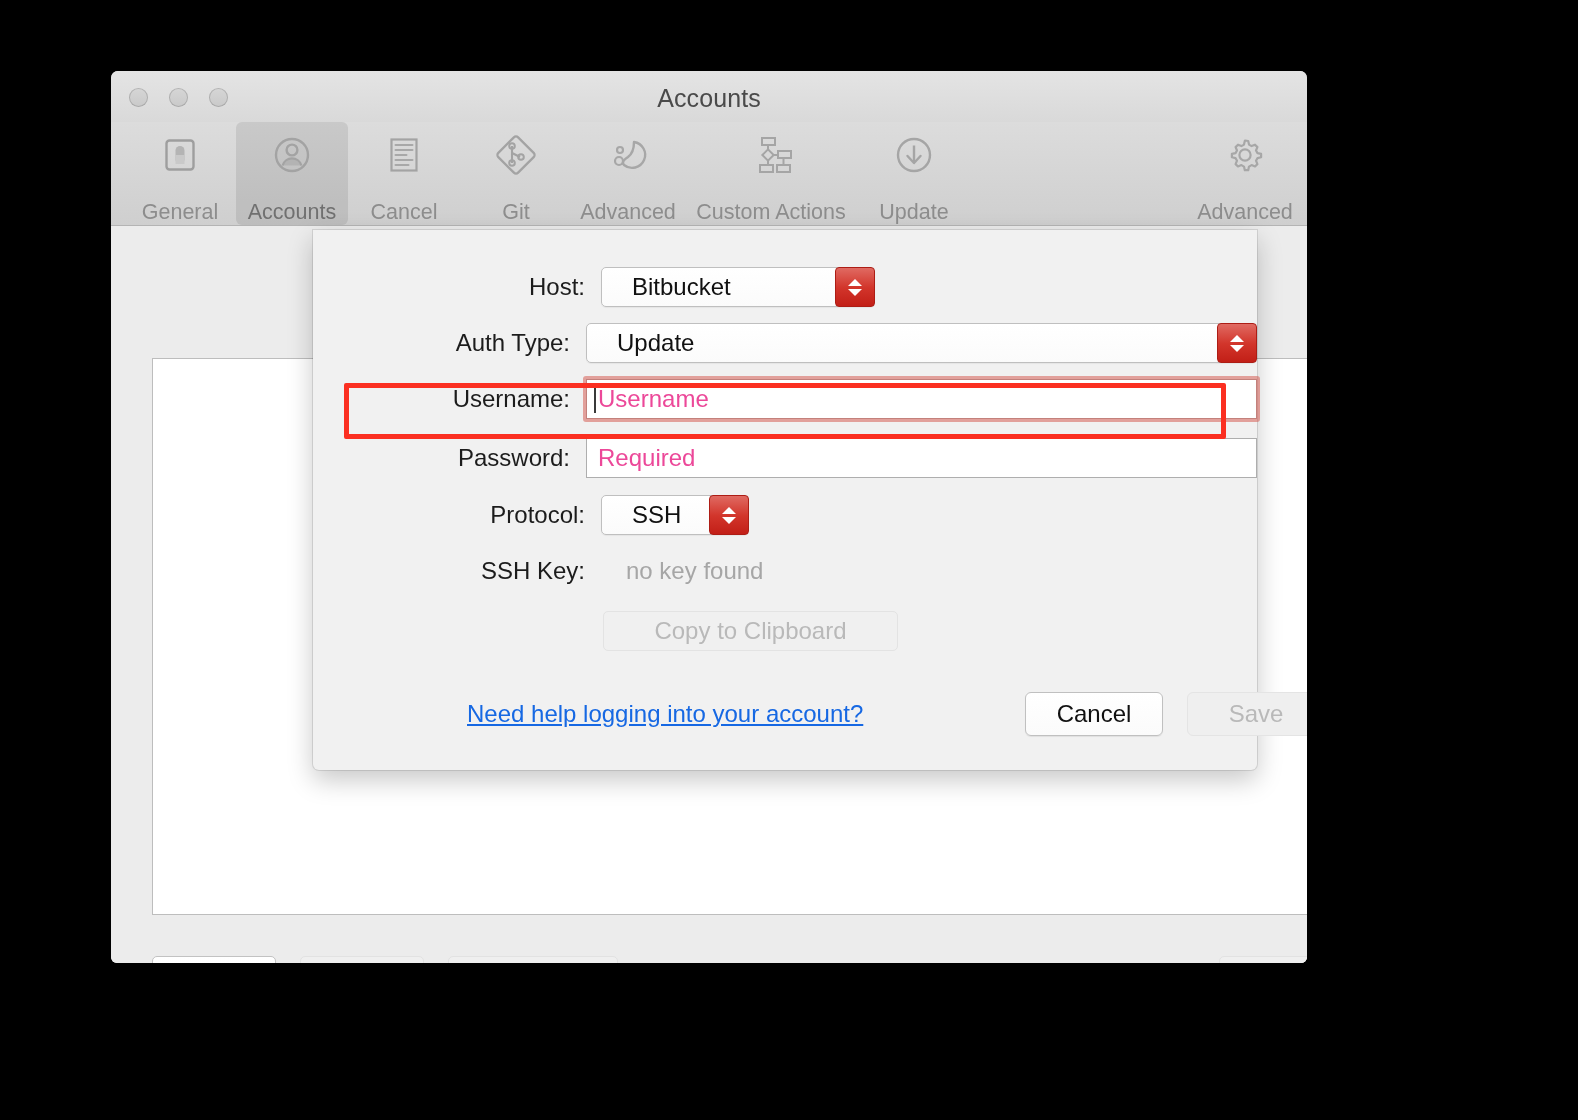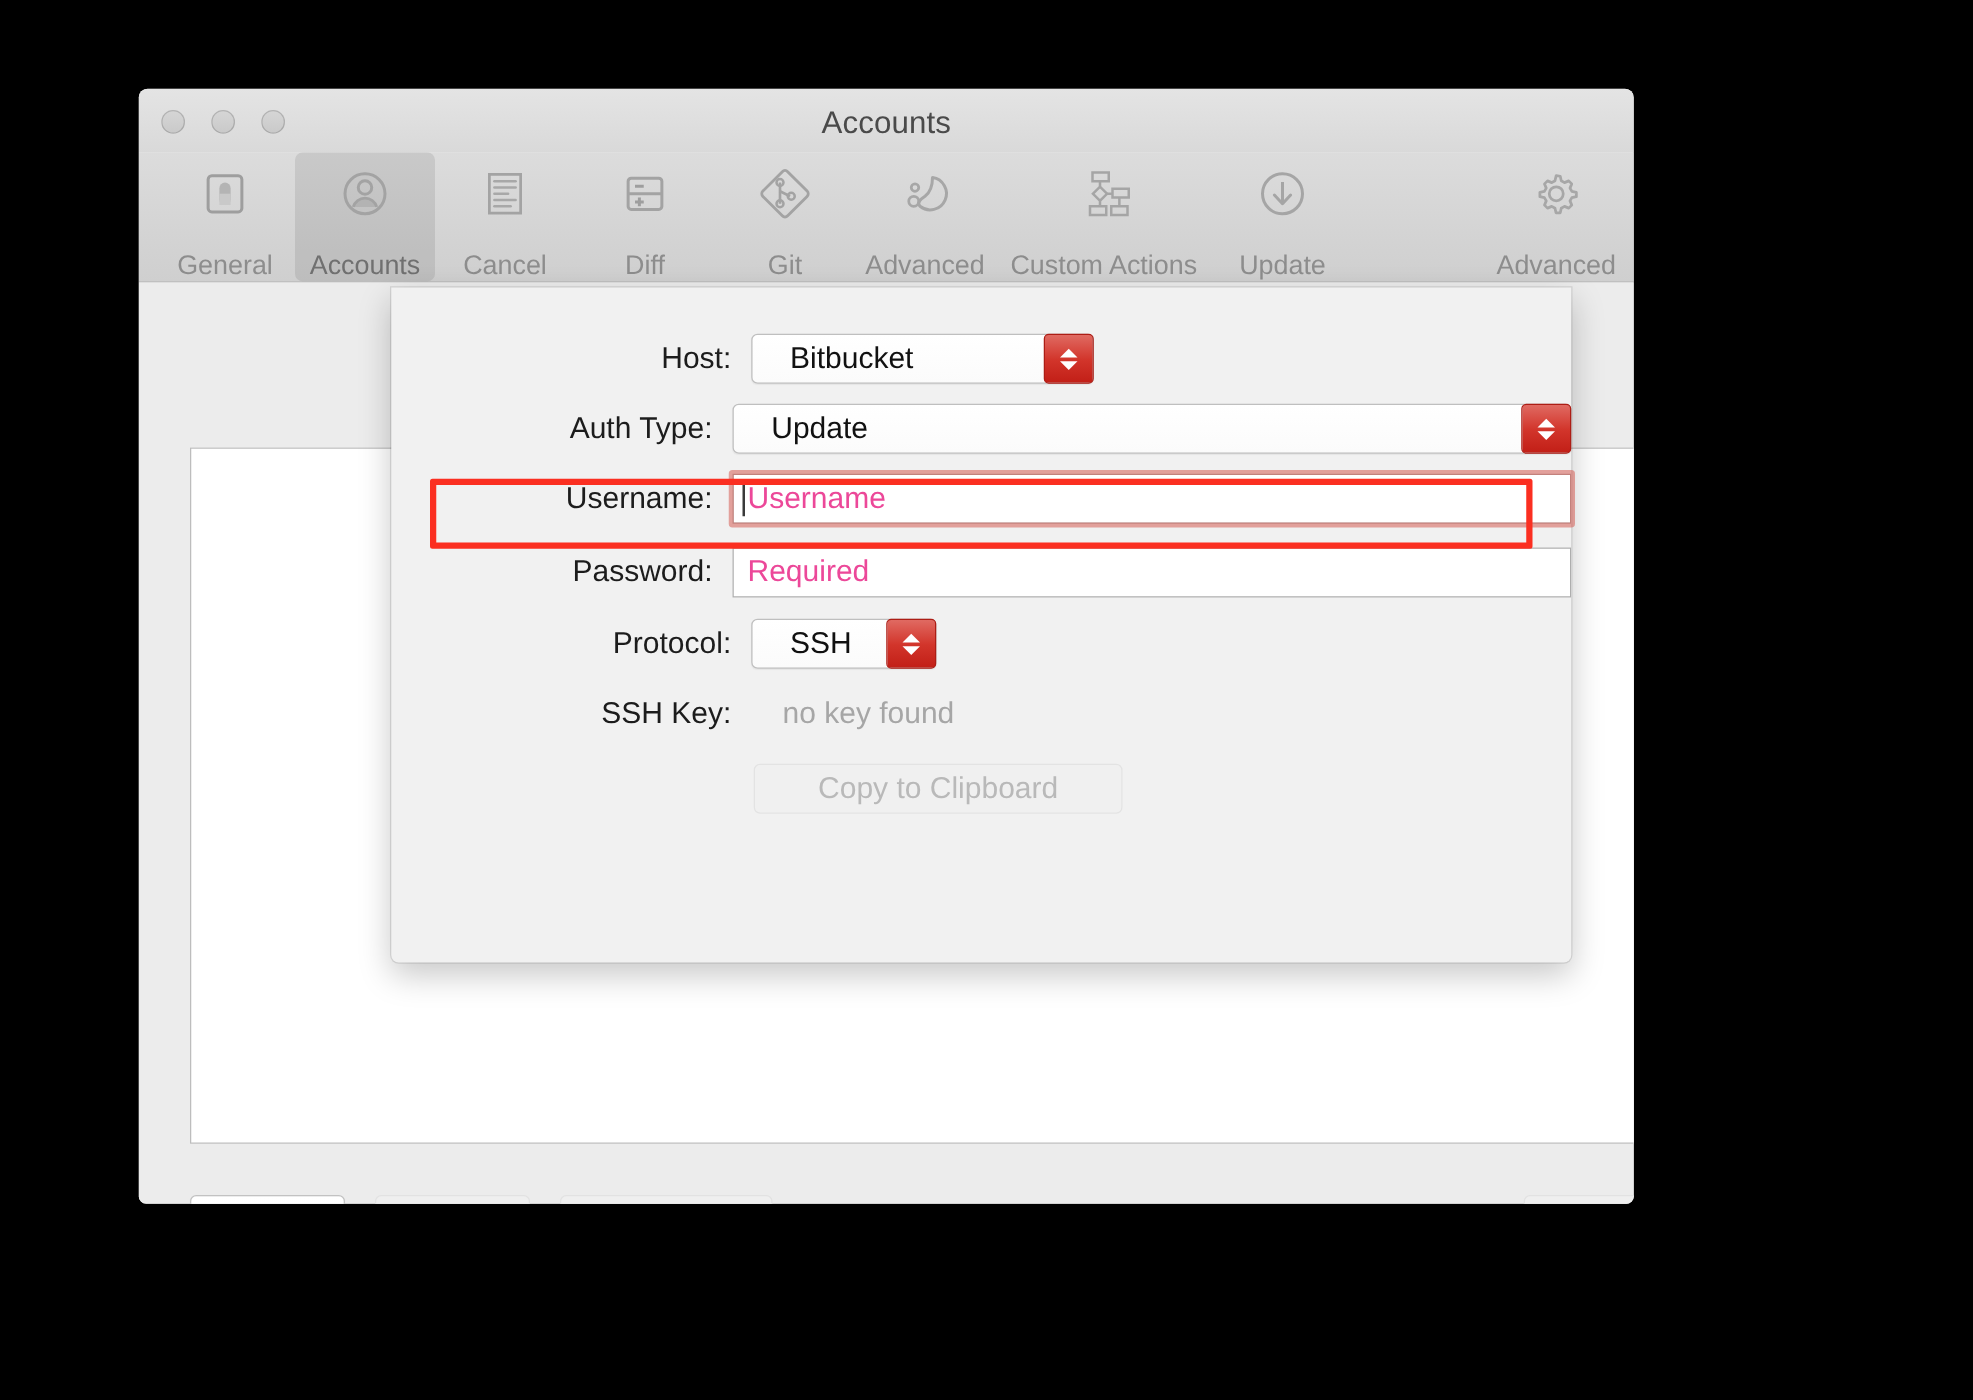--- a/index.html
+++ b/index.html
@@ -307,32 +307,20 @@
               <line x1="13.5" y1="17" x2="30.5" y2="17"></line>
               <line x1="13.5" y1="22" x2="24.5" y2="22"></line>
               <line x1="13.5" y1="27" x2="30.5" y2="27"></line>
               <line x1="13.5" y1="32" x2="26.5" y2="32"></line>
             </g>
           </svg>
         </span>
         <span class="tb-label">Cancel</span>
       </div>
 
-      <div class="tb-item">
-        <span class="tb-icon">
-          <svg width="44" height="44" viewBox="0 0 44 44">
-            <rect x="8.5" y="9.5" width="27" height="25" rx="2.5" fill="none" stroke="#a3a3a3" stroke-width="2.4"></rect>
-            <line x1="8.5" y1="22" x2="35.5" y2="22" stroke="#a3a3a3" stroke-width="2.4"></line>
-            <line x1="14" y1="16" x2="21" y2="16" stroke="#9e9e9e" stroke-width="2.4"></line>
-            <line x1="14" y1="28.5" x2="21" y2="28.5" stroke="#9e9e9e" stroke-width="2.4"></line>
-            <line x1="17.5" y1="25" x2="17.5" y2="32" stroke="#9e9e9e" stroke-width="2.4"></line>
-          </svg>
-        </span>
-        <span class="tb-label">Diff</span>
-      </div>
 
       <div class="tb-item">
         <span class="tb-icon">
           <svg width="46" height="46" viewBox="0 0 46 46">
             <rect x="9" y="9" width="28" height="28" rx="3" transform="rotate(45 23 23)" fill="none" stroke="#a3a3a3" stroke-width="2.3"></rect>
             <line x1="19" y1="14" x2="19" y2="31" stroke="#a3a3a3" stroke-width="2.1"></line>
             <line x1="19" y1="21" x2="27" y2="25" stroke="#a3a3a3" stroke-width="2.1"></line>
             <circle cx="19" cy="14" r="2.8" fill="none" stroke="#a3a3a3" stroke-width="2"></circle>
             <circle cx="19" cy="31" r="2.8" fill="none" stroke="#a3a3a3" stroke-width="2"></circle>
             <circle cx="28" cy="25" r="2.8" fill="none" stroke="#a3a3a3" stroke-width="2"></circle>
@@ -459,17 +447,22 @@
       </div>
     </div>
 
     <div class="row" style="top:318px;">
       <div class="row-label">SSH Key:</div>
       <div class="statictext">no key found</div>
     </div>
 
     <div id="copy-clip" style="left:290px; top:381px;">Copy to Clipboard</div>
 
+    <div id="sheet-footer">
+      <div id="help-link">Need help logging into your account?</div>
+      <div class="dbtn on" id="btn-cancel">Cancel</div>
+      <div class="dbtn off" id="btn-save">Save</div>
+    </div>
 
   </div>
 </div>
 
 <div id="annot"></div>
 
 </body></html>

